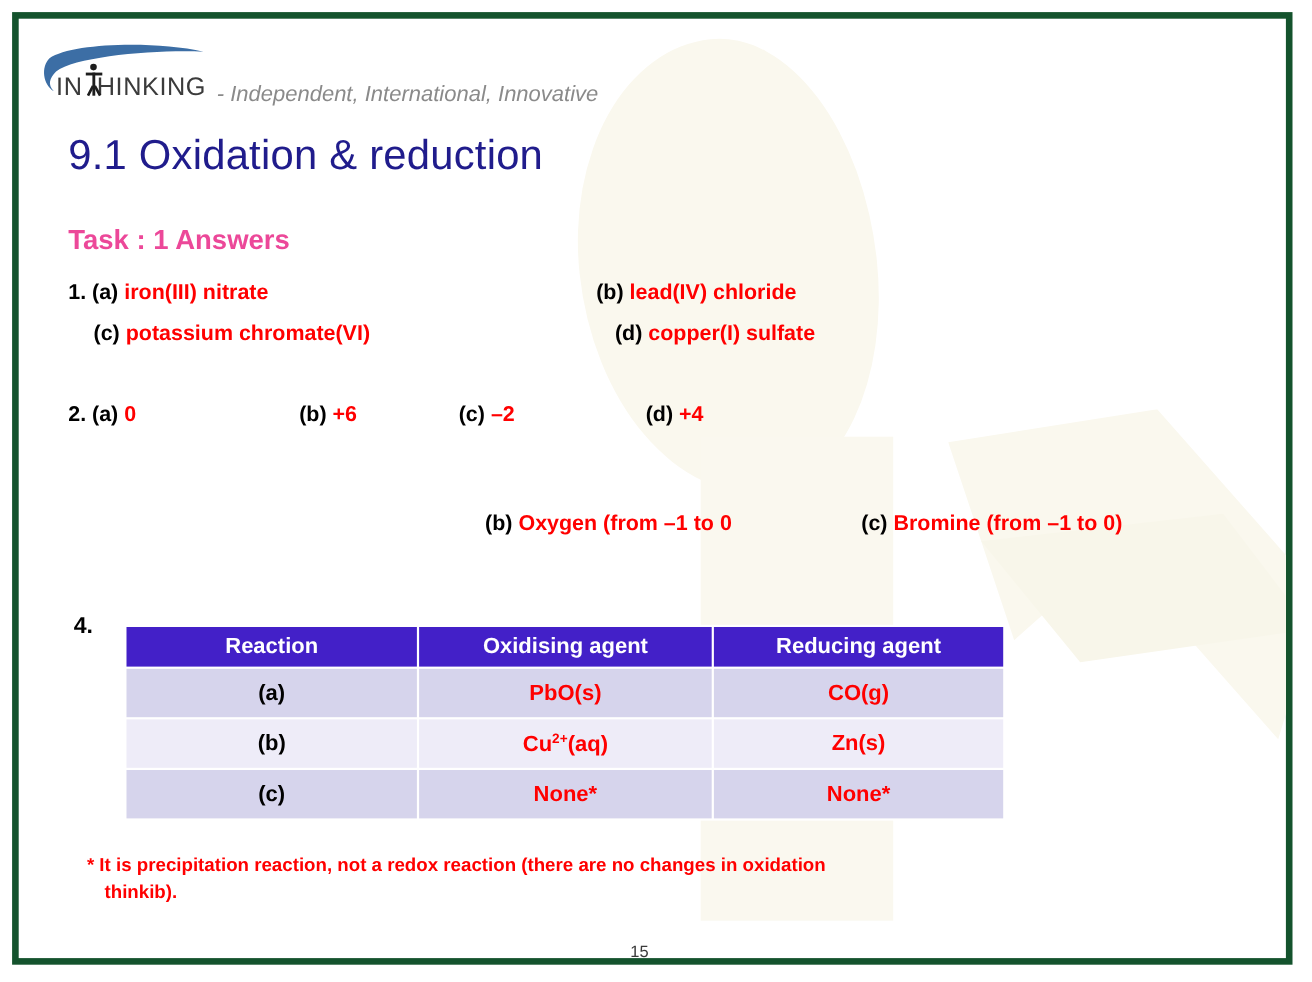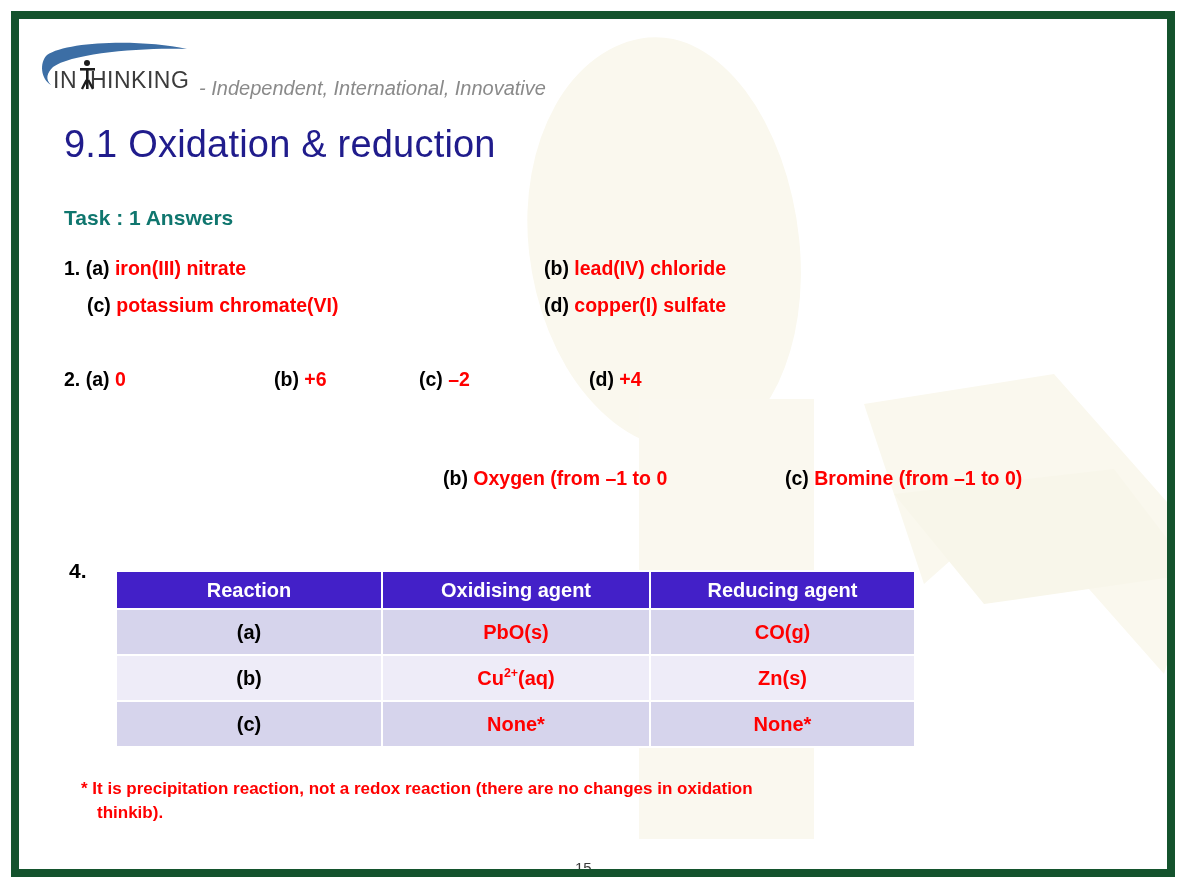--- a/index.html
+++ b/index.html
@@ -6,21 +6,21 @@
   body{
     width:1193px;height:893px;
     background:#ffffff;
     font-family:"Liberation Sans", sans-serif;
     overflow:hidden;
   }
   .slide{
     position:absolute;
     left:11px;top:11px;
     width:1164px;height:866px;
-    border:8px solid #14532d;
+    border:6px solid #14532d;
     box-sizing:border-box;
     background:#ffffff;
     overflow:hidden;
   }
 
   
   .wm{position:absolute;pointer-events:none;}
   .wm-ellipse{
     left:510px;top:18px;width:270px;height:415px;
     background:#faf8ee;
@@ -44,33 +44,33 @@
   }
 
   
   .title{
     position:absolute;left:45px;top:104px;
     font-size:38px;font-weight:normal;color:#201C8C;
     letter-spacing:.2px;white-space:nowrap;
   }
   .tasklabel{
     position:absolute;left:45px;top:187px;
-    font-size:21px;font-weight:bold;color:#0f766e;
+    font-size:25px;font-weight:bold;color:#ec4899;
     white-space:nowrap;
   }
 
   
   .qrow{position:absolute;font-size:19.5px;font-weight:bold;white-space:nowrap;}
   .k{color:#000000;}
   .v{color:#FF0000;}
 
   #q1a{left:45px;top:238px;}
   #q1b{left:525px;top:238px;}
   #q1c{left:68px;top:275px;}
-  #q1d{left:525px;top:275px;}
+  #q1d{left:542px;top:275px;}
 
   #q2n{left:45px;top:349px;}
   #q2b{left:255px;top:349px;}
   #q2c{left:400px;top:349px;}
   #q2d{left:570px;top:349px;}
 
   #q3a{left:45px;top:448px;}
   #q3b{left:424px;top:448px;}
   #q3c{left:766px;top:448px;}
 

